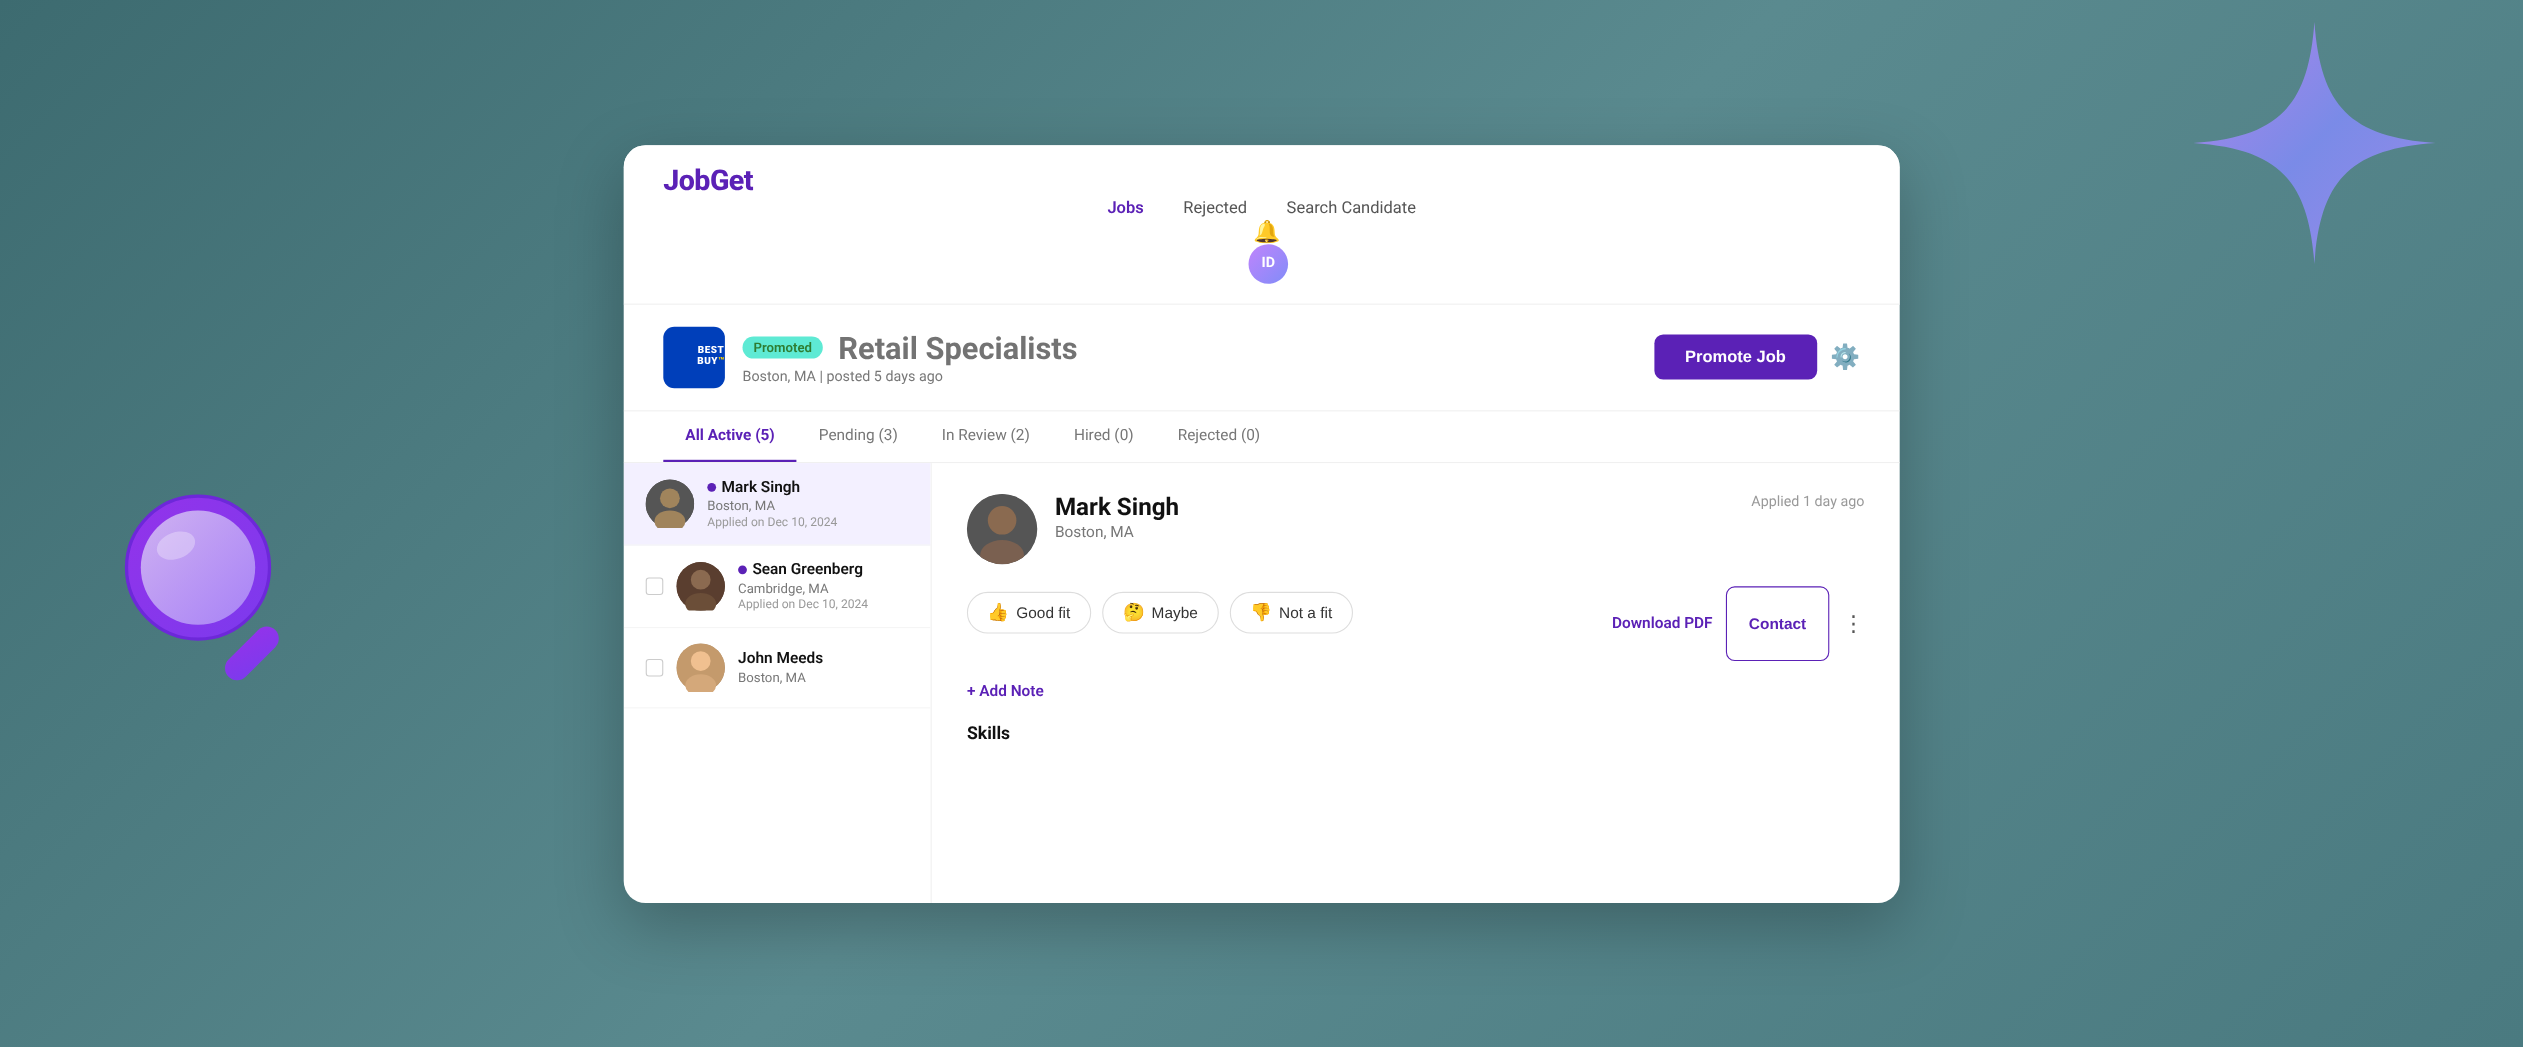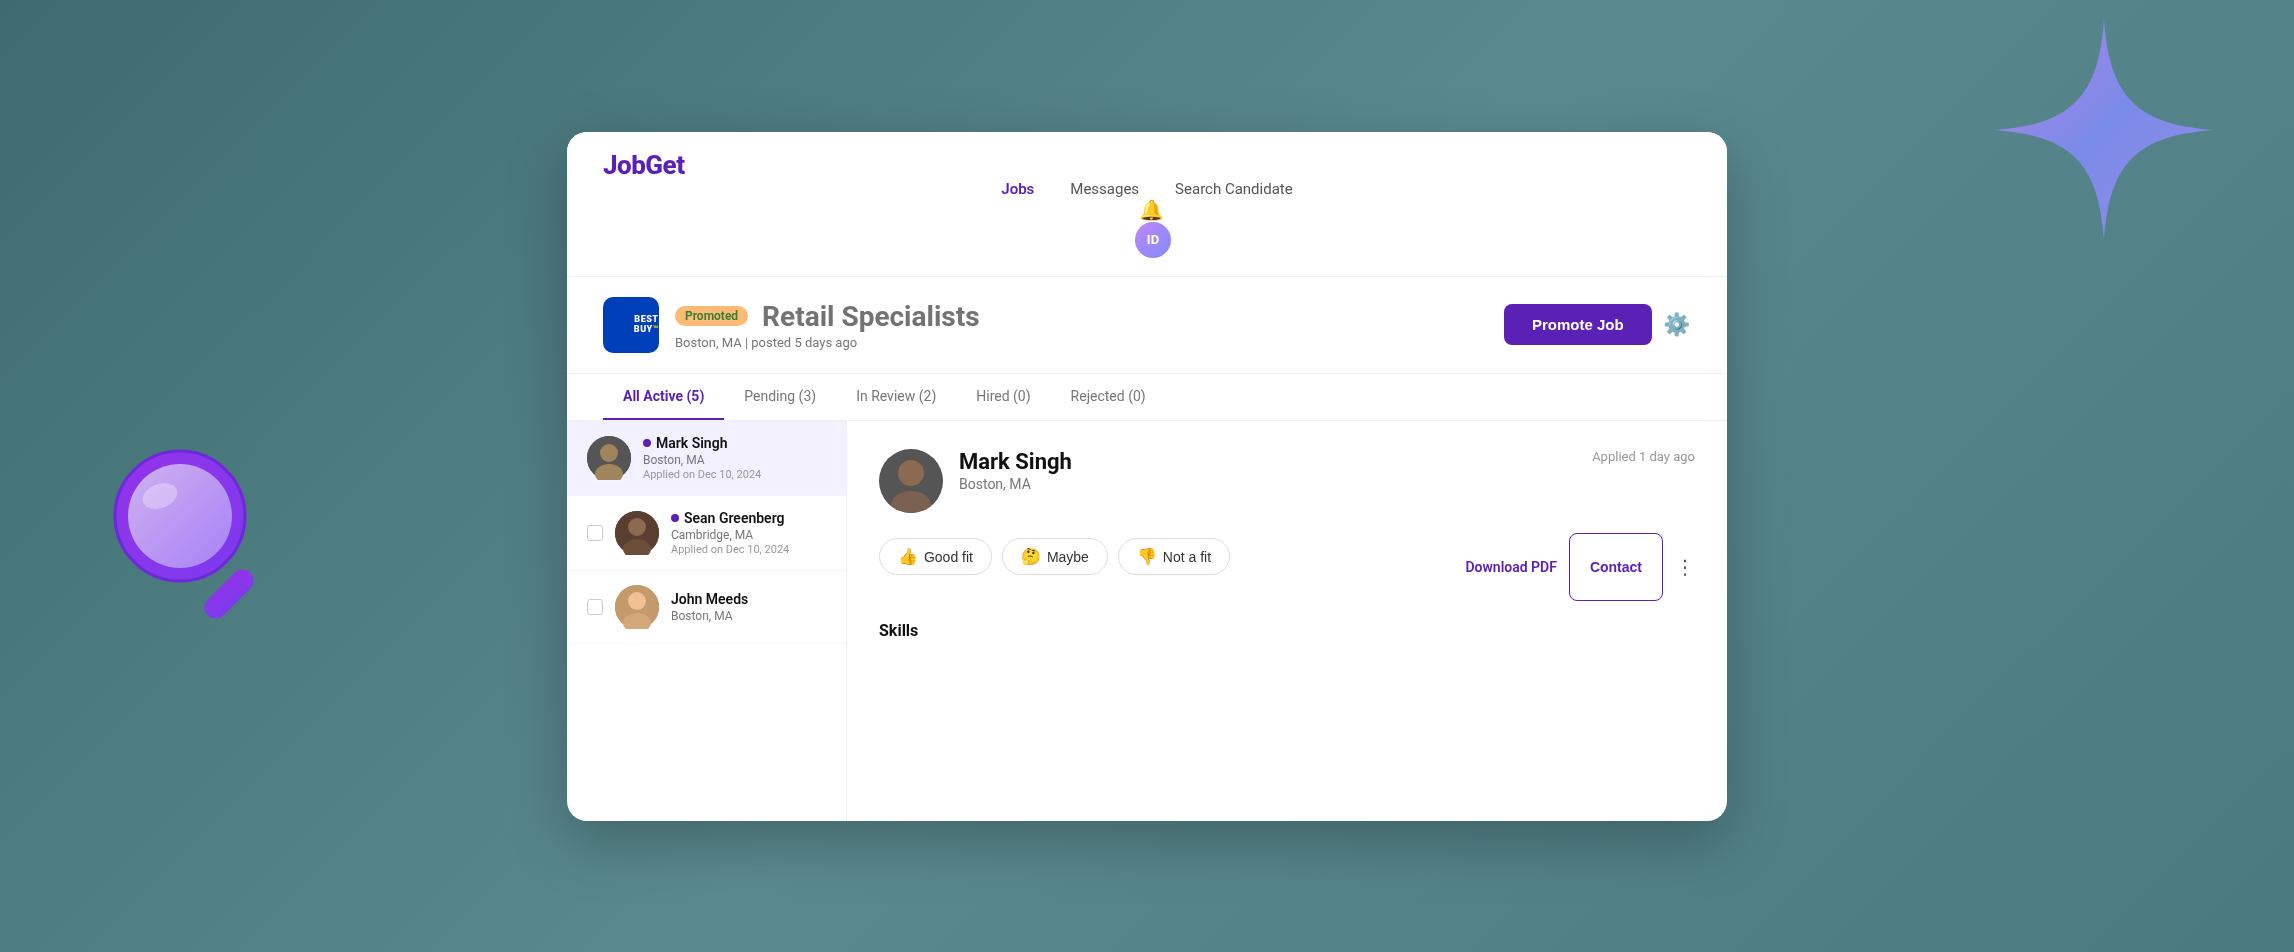--- a/index.html
+++ b/index.html
@@ -131,21 +131,21 @@
       color: #fff;
       font-size: 9px;
       font-weight: 900;
       letter-spacing: 0.5px;
       line-height: 1.1;
       text-align: center;
     }
     .company-logo-text .yellow { color: #FFD200; }
 
     .promoted-badge {
-      background: #fdba74;
+      background: #5eead4;
       color: #2e7d32;
       font-size: 12px;
       font-weight: 600;
       padding: 3px 10px;
       border-radius: 20px;
       margin-right: 6px;
     }
 
     .job-title {
       font-size: 28px;
@@ -472,21 +472,21 @@
     <rect x="118" y="128" width="22" height="60" rx="11" fill="url(#magGrad)" transform="rotate(45,129,158)"></rect>
   </svg>
 </div>
 
 <div class="main-card">
 
   <nav class="nav">
     <div class="nav-logo">JobGet</div>
     <div class="nav-links">
       <a class="nav-link active">Jobs</a>
-      <a class="nav-link">Messages</a>
+      <a class="nav-link">Rejected</a>
       <a class="nav-link">Search Candidate</a>
     </div>
     <span class="nav-icon-bell">🔔</span>
     <div class="nav-avatar">ID</div>
   </nav>
 
   <div class="job-header">
     <div class="company-logo">
       <div class="company-logo-text">
         <span>BEST</span><br>
@@ -609,20 +609,21 @@
             <span>Not a fit</span>
           </button>
         </div>
         <div class="action-buttons">
           <a class="download-pdf-link">Download PDF</a>
           <button class="contact-btn">Contact</button>
           <span class="more-icon">⋮</span>
         </div>
       </div>
 
+      <div class="add-note-link">+ Add Note</div>
 
       <div style="margin-top:20px;">
         <div class="skills-section-title">Skills</div>
       </div>
 
     </div>
 
   </div>
 
 </div>

